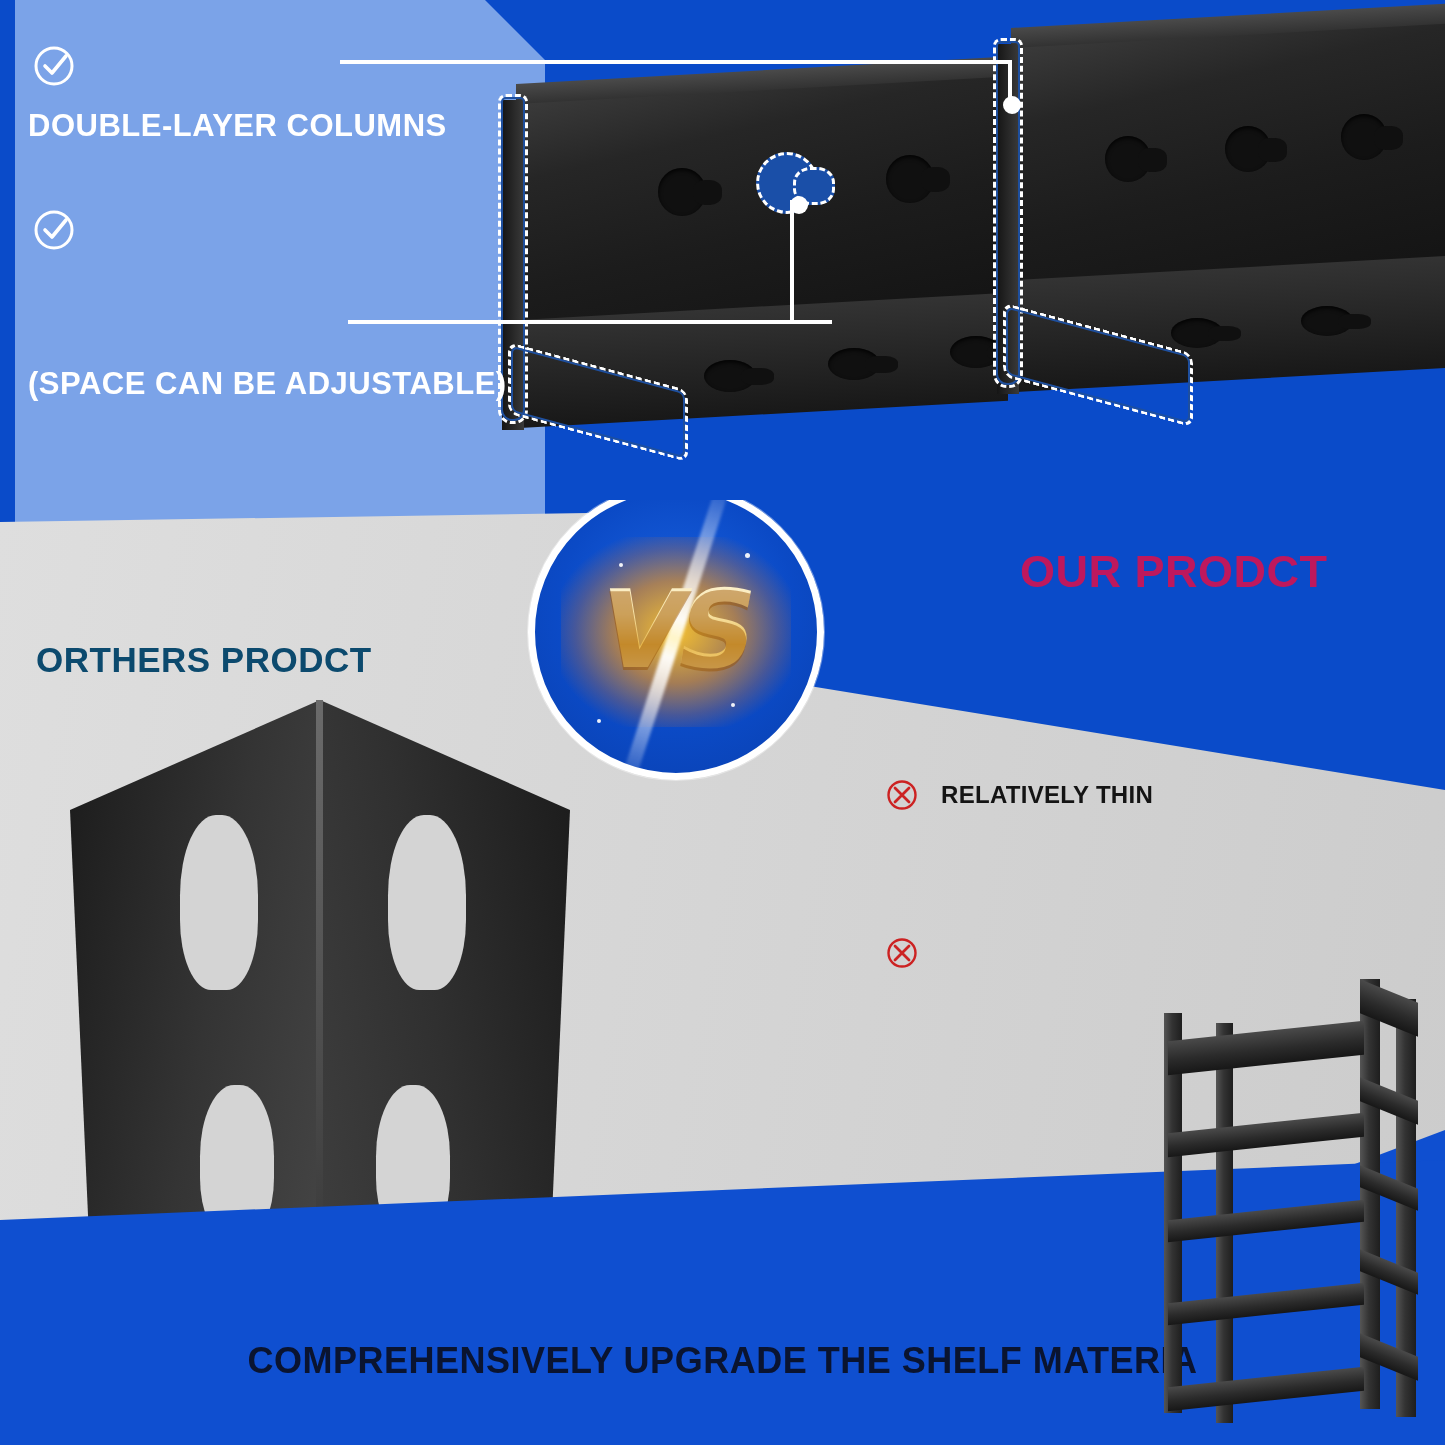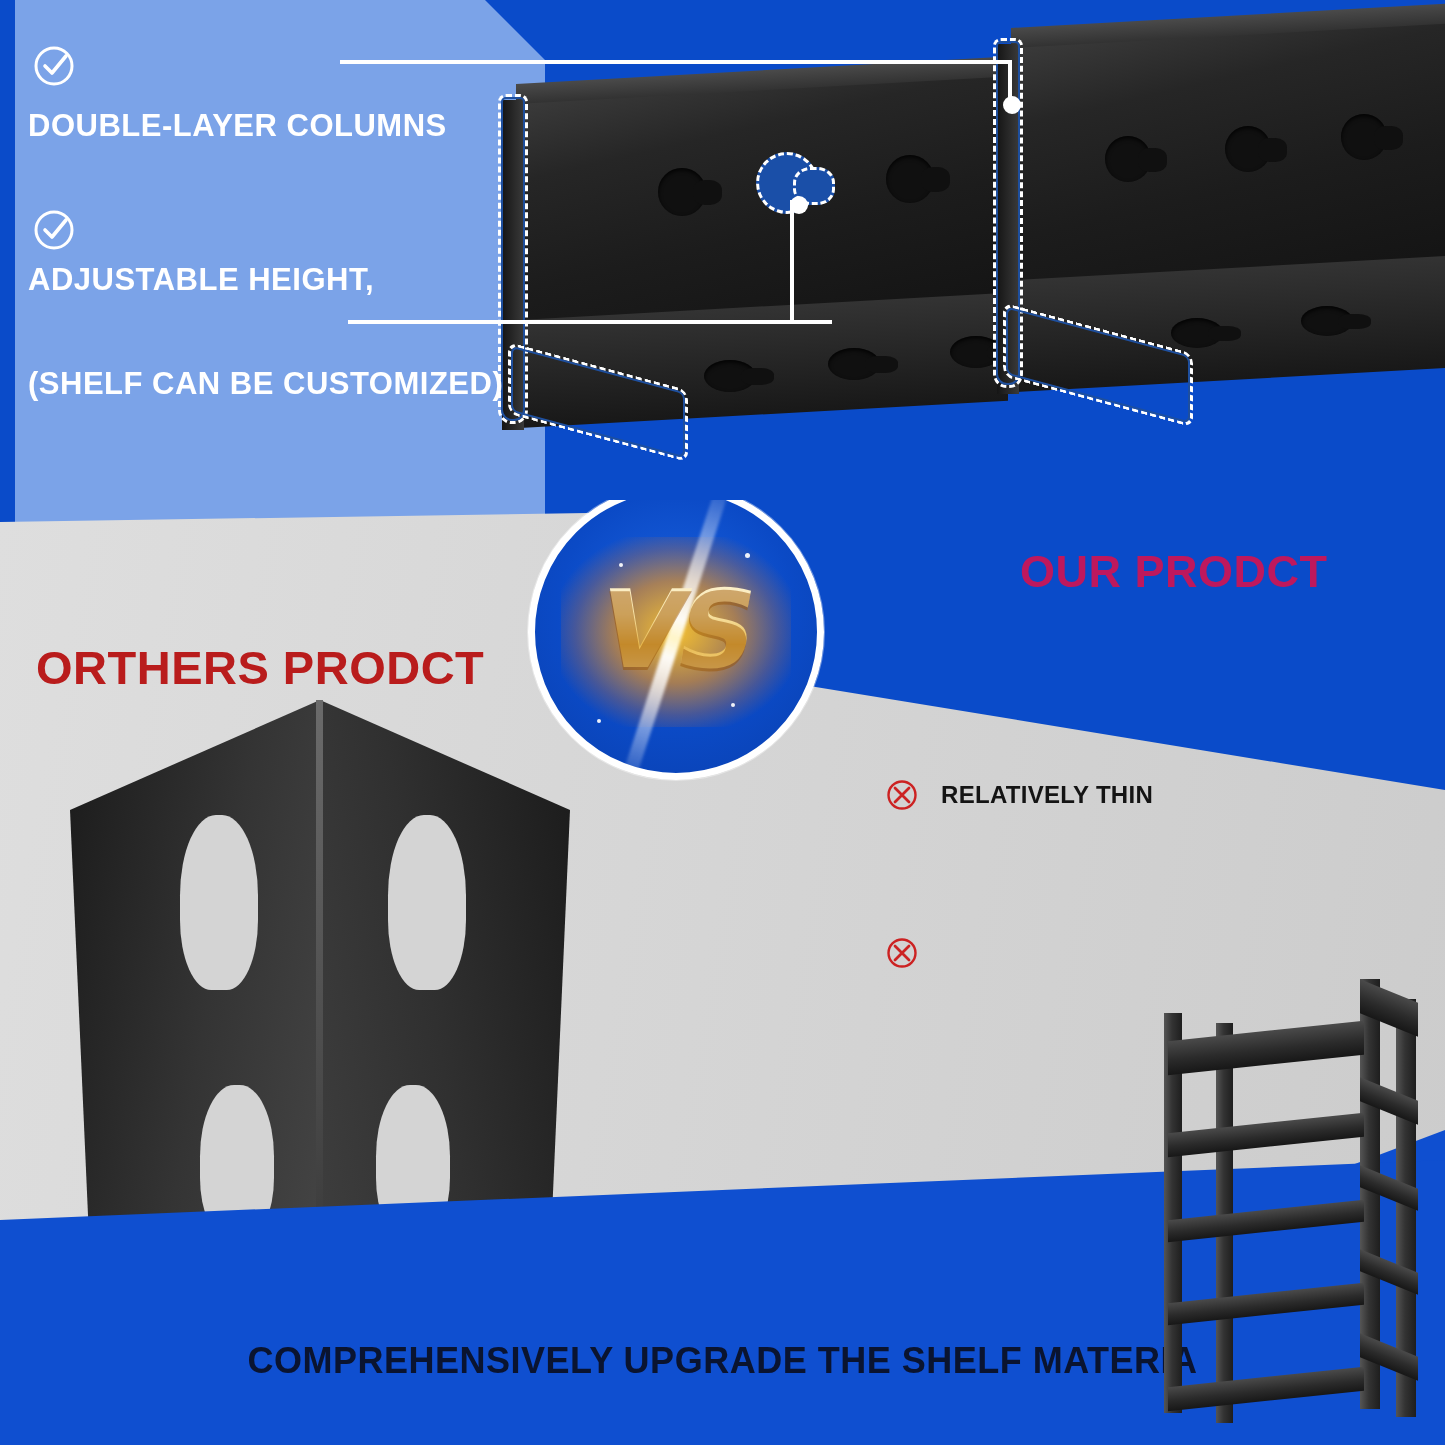--- a/index.html
+++ b/index.html
@@ -122,21 +122,21 @@
     clip-path: polygon(590px 0, 1445px 0, 1445px 290px, 590px 150px);
   }
   .mid-blue-bottomright {
     position:absolute; left:1100px; top:600px; width:345px; height:160px;
     background:#0f4fd0;
     clip-path: polygon(345px 30px, 345px 160px, 0 160px);
   }
 
   .heading-others {
     position:absolute;
-    color:#b91c1c; font-weight:bold; font-size:47px;
+    color:#0c4a6e; font-weight:bold; font-size:35px;
     letter-spacing:0.5px; white-space:nowrap;
   }
   .heading-ours {
     position:absolute;
     color:#be185d; font-weight:bold; font-size:45px;
     letter-spacing:0.5px; white-space:nowrap;
   }
 
   
   .vs-circle {
@@ -288,23 +288,22 @@
       </svg>
     </div>
     <div class="feat-text" style="left:28px; top:108px;">DOUBLE-LAYER COLUMNS</div>
 
     <div class="check-row" style="left:32px; top:208px;">
       <svg class="check-icon" width="44" height="44" viewBox="0 0 44 44">
         <circle cx="22" cy="22" r="18" fill="none" stroke="#ffffff" stroke-width="3"></circle>
         <path d="M13 22 L20 29 L34 12" fill="none" stroke="#ffffff" stroke-width="3.6" stroke-linecap="round" stroke-linejoin="round"></path>
       </svg>
     </div>
-    <div class="feat-text" style="left:28px; top:262px;">ADJUSTABLE HEIGHT,</div>
-
-    <div class="feat-text" style="left:28px; top:366px;">(SHELF CAN BE CUSTOMIZED)</div>
+
+    <div class="feat-text" style="left:28px; top:366px;">(SPACE CAN BE ADJUSTABLE)</div>
   </div>
 
   <div class="mid-section">
     <div class="mid-gray"></div>
     <div class="mid-blue-right"></div>
     <div class="mid-blue-bottomright"></div>
 
     <div class="heading-others" style="left:36px; top:140px;">ORTHERS PRODCT</div>
     <div class="heading-ours" style="left:1020px; top:46px;">OUR PRODCT</div>
 

